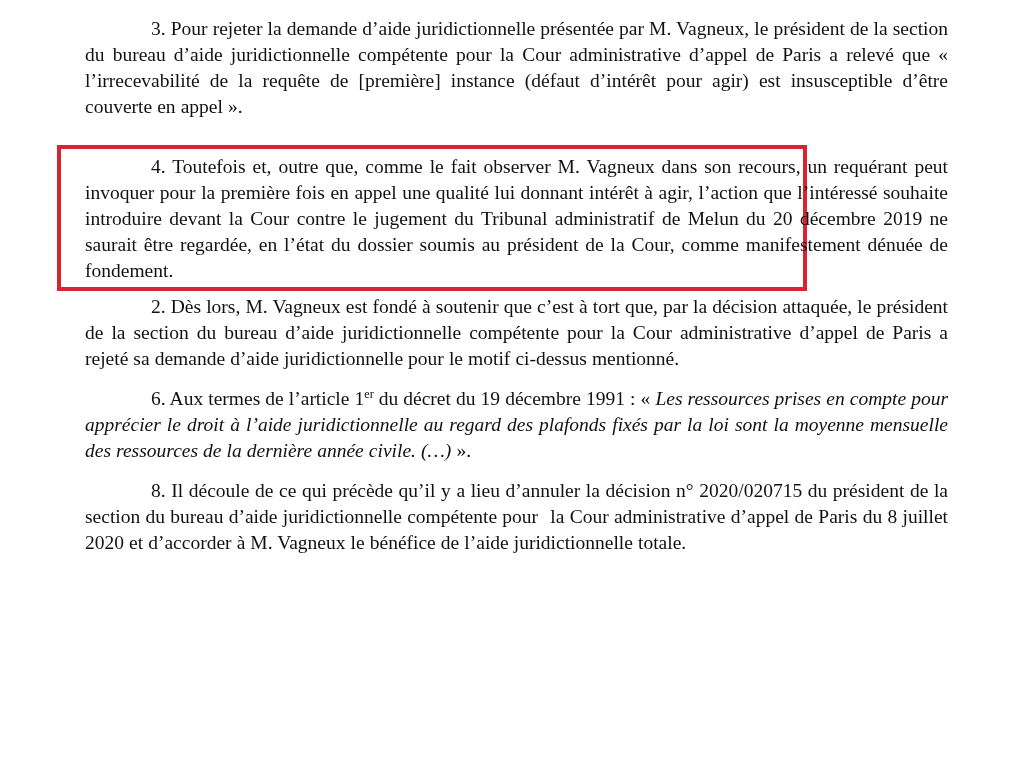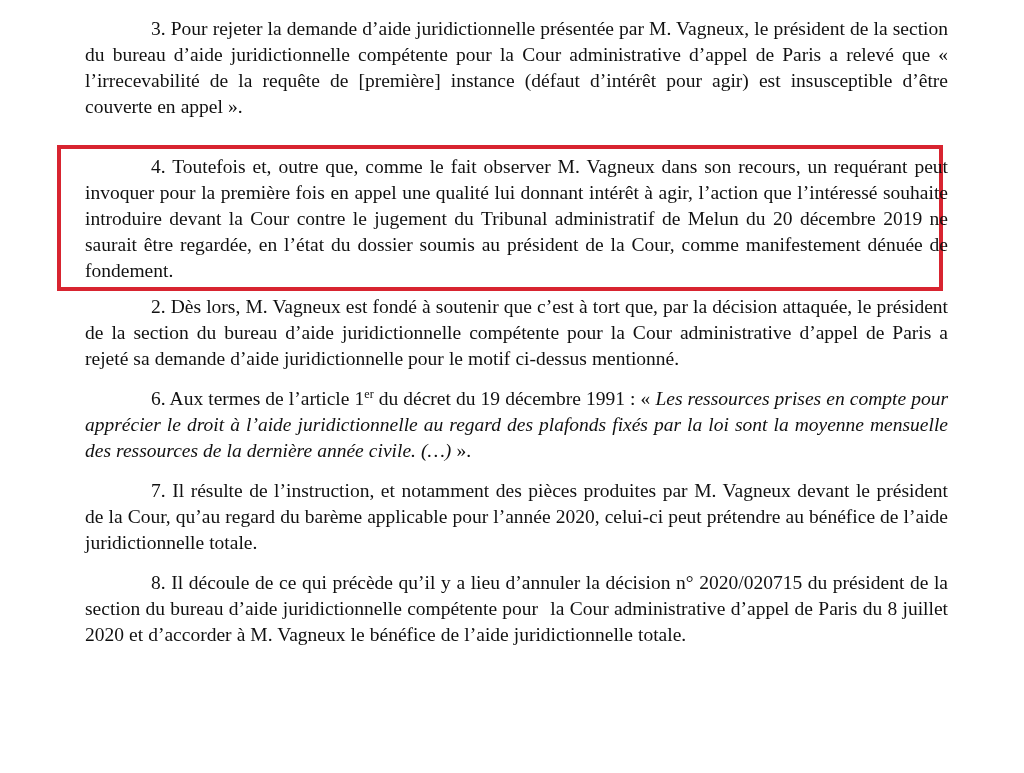--- a/index.html
+++ b/index.html
@@ -53,21 +53,21 @@
     font-size: 0.62em;
     vertical-align: super;
     line-height: 0;
   }
 
   
   .highlight-wrap {
     position: absolute;
     left: 57px;
     top: 145px;
-    width: 886px;
+    width: 750px;
     height: 146px;
     border: 4px solid #d82430;
     box-sizing: border-box;
     background: transparent;
     text-decoration: underline;
   }
 
   .highlight-wrap .para {
     position: absolute;
     left: 24px;
@@ -94,21 +94,20 @@
   <div class="doc-body">
 
     <p class="para">3. Pour rejeter la demande d’aide juridictionnelle présentée par M. Vagneux, le président de la section du bureau d’aide juridictionnelle compétente pour la Cour administrative d’appel de Paris a relevé que « l’irrecevabilité de la requête de [première] instance (défaut d’intérêt pour agir) est insusceptible d’être couverte en appel ».</p>
 
     <div class="box-spacer"></div>
 
     <p class="para">2. Dès lors, M. Vagneux est fondé à soutenir que c’est à tort que, par la décision attaquée, le président de la section du bureau d’aide juridictionnelle compétente pour la Cour administrative d’appel de Paris a rejeté sa demande d’aide juridictionnelle pour le motif ci-dessus mentionné.</p>
 
     <p class="para"><span>6. Aux termes de l’article 1</span><sup>er</sup><span> du décret du 19 décembre 1991 : « </span><span class="italic">Les ressources prises en compte pour apprécier le droit à l’aide juridictionnelle au regard des plafonds fixés par la loi sont la moyenne mensuelle des ressources de la dernière année civile. (…) </span><span>».</span></p>
 
-    <p class="para">7. Il résulte de l’instruction, et notamment des pièces produites par M. Vagneux devant le président de la Cour, qu’au regard du barème applicable pour l’année 2020, celui-ci peut prétendre au bénéfice de l’aide juridictionnelle totale.</p>
 
     <p class="para"><span>8. Il découle de ce qui précède qu’il y a lieu d’annuler la décision n° 2020/020715 du président de la section du bureau d’aide juridictionnelle compétente pour</span><span class="nbsp-wide"> </span><span> la Cour administrative d’appel de Paris du 8 juillet 2020 et d’accorder à M. Vagneux le bénéfice de l’aide juridictionnelle totale.</span></p>
 
   </div>
 
   <div class="highlight-wrap" style="border-color: rgb(216, 36, 48);">
     <p class="para">4. Toutefois et, outre que, comme le fait observer M. Vagneux dans son recours, un requérant peut invoquer pour la première fois en appel une qualité lui donnant intérêt à agir, l’action que l’intéressé souhaite introduire devant la Cour contre le jugement du Tribunal administratif de Melun du 20 décembre 2019 ne saurait être regardée, en l’état du dossier soumis au président de la Cour, comme manifestement dénuée de fondement.</p>
   </div>
 
 </div>

